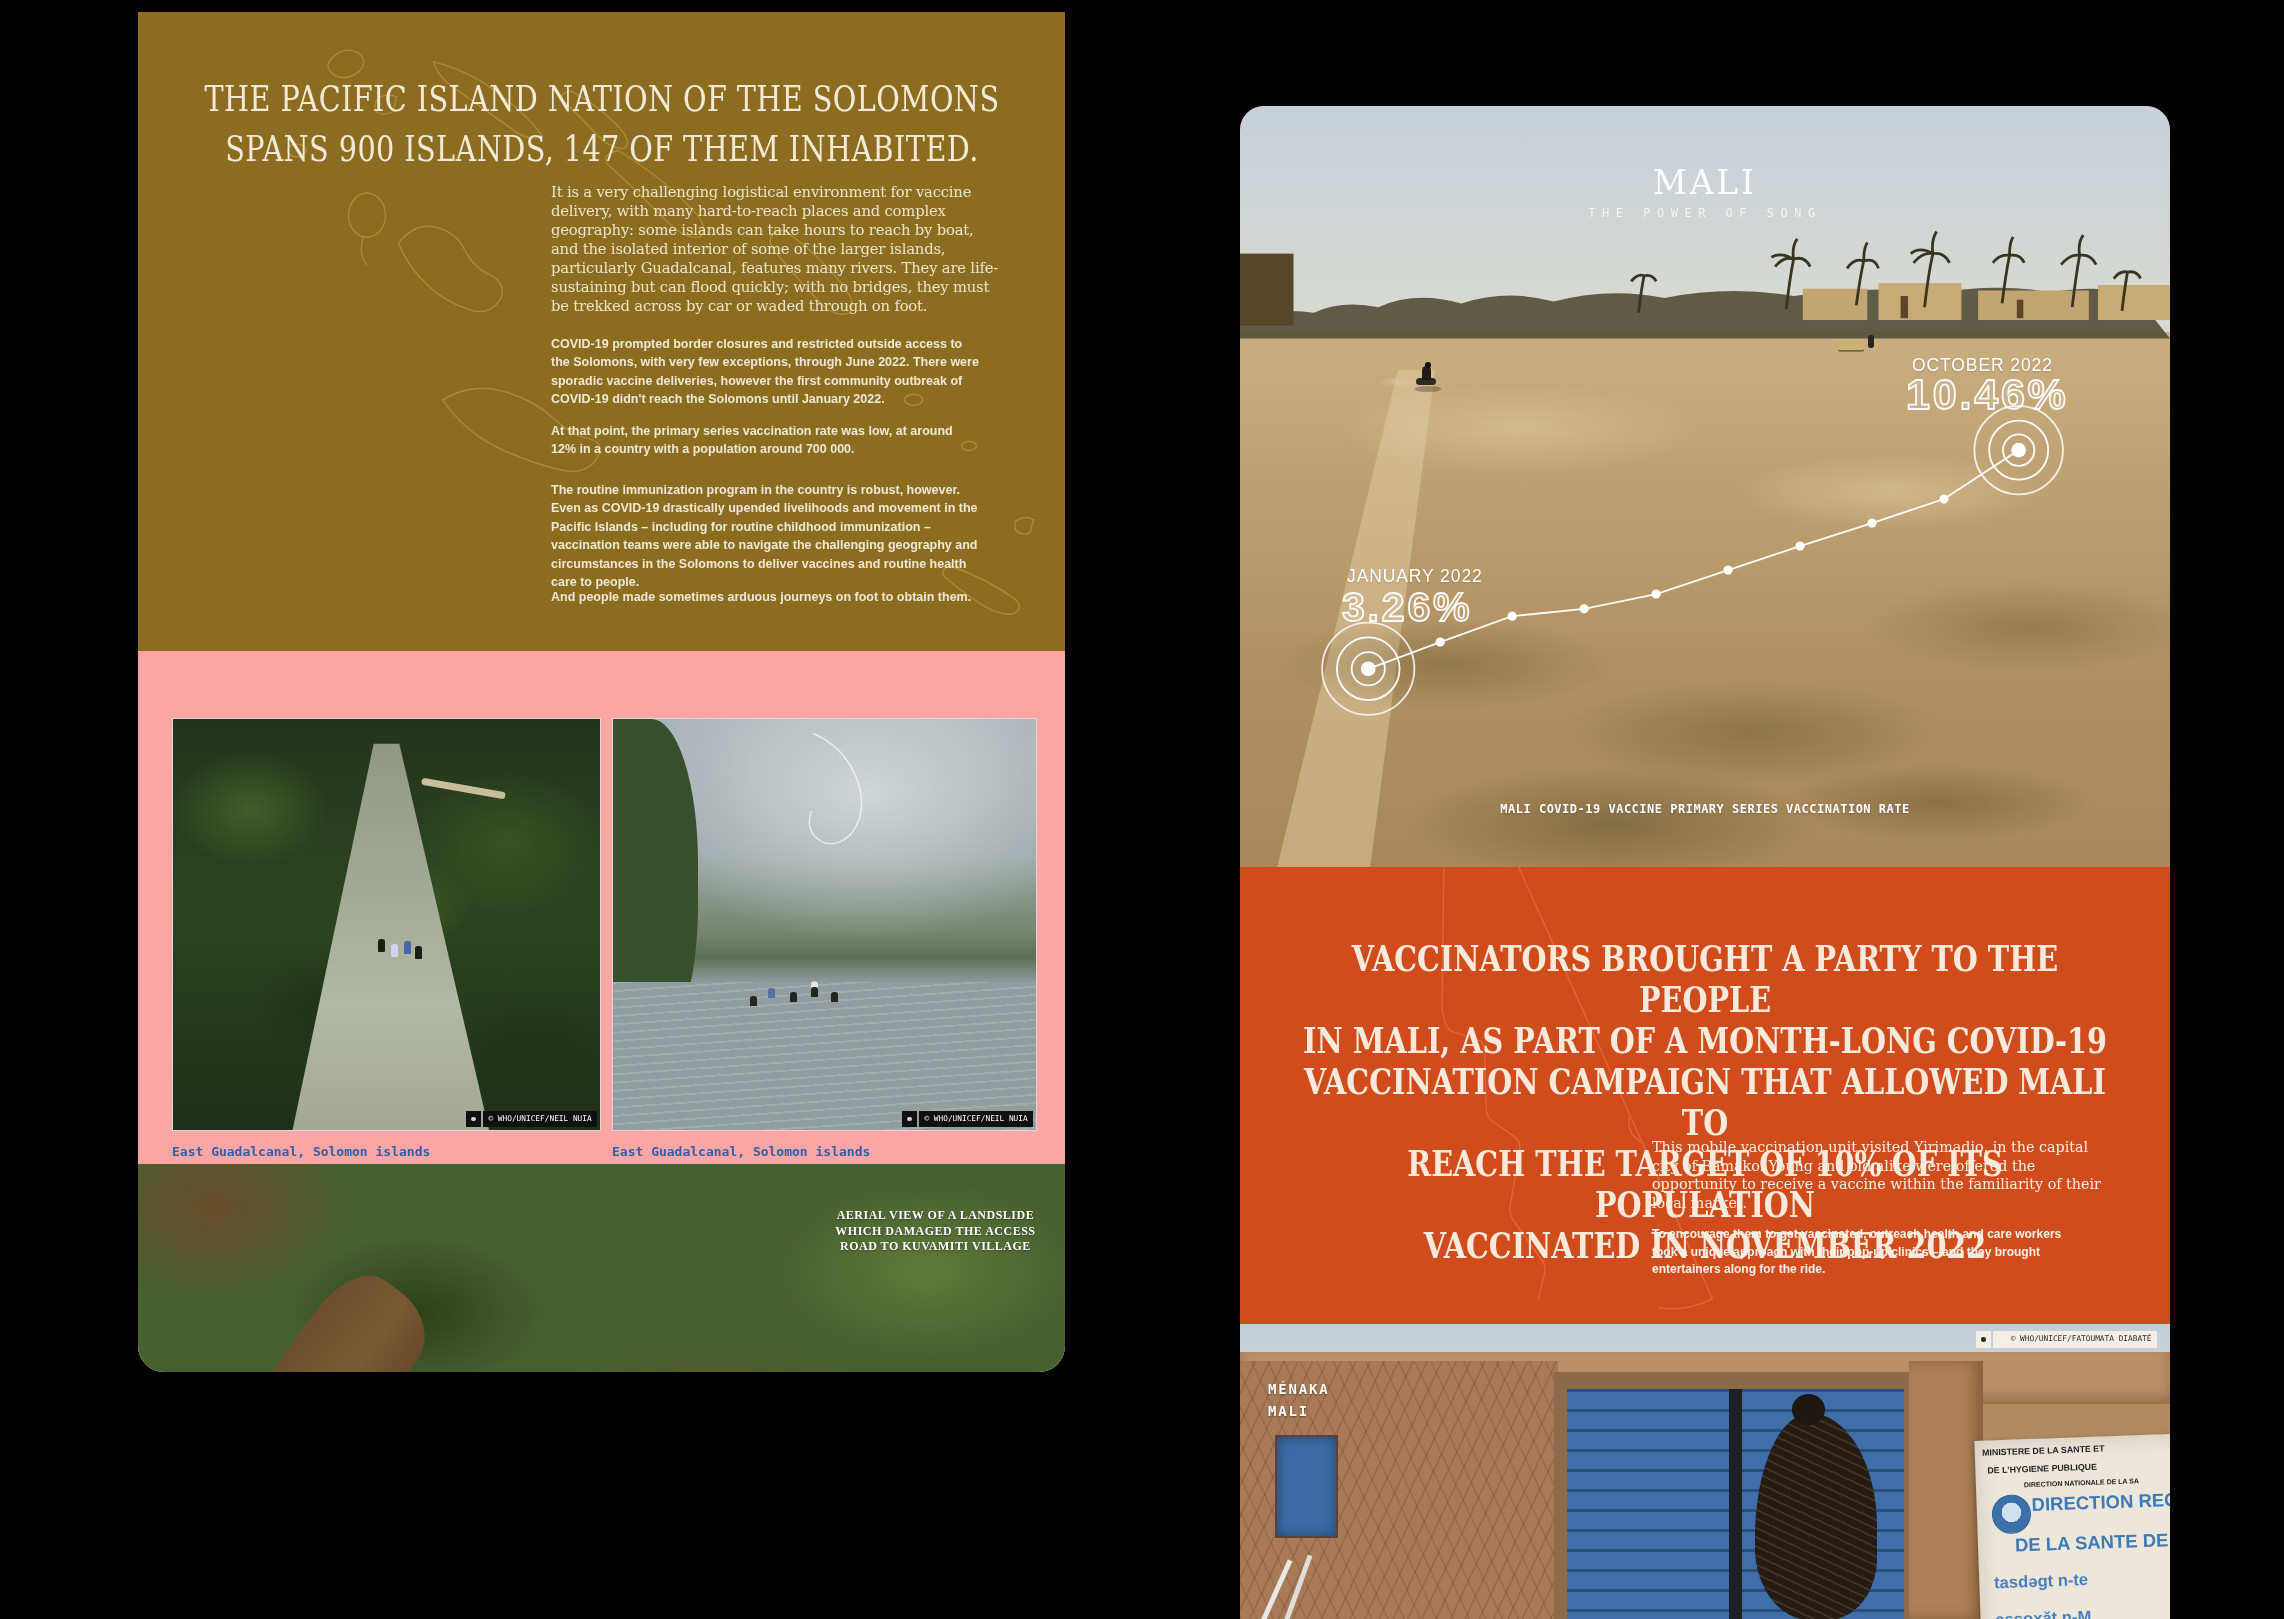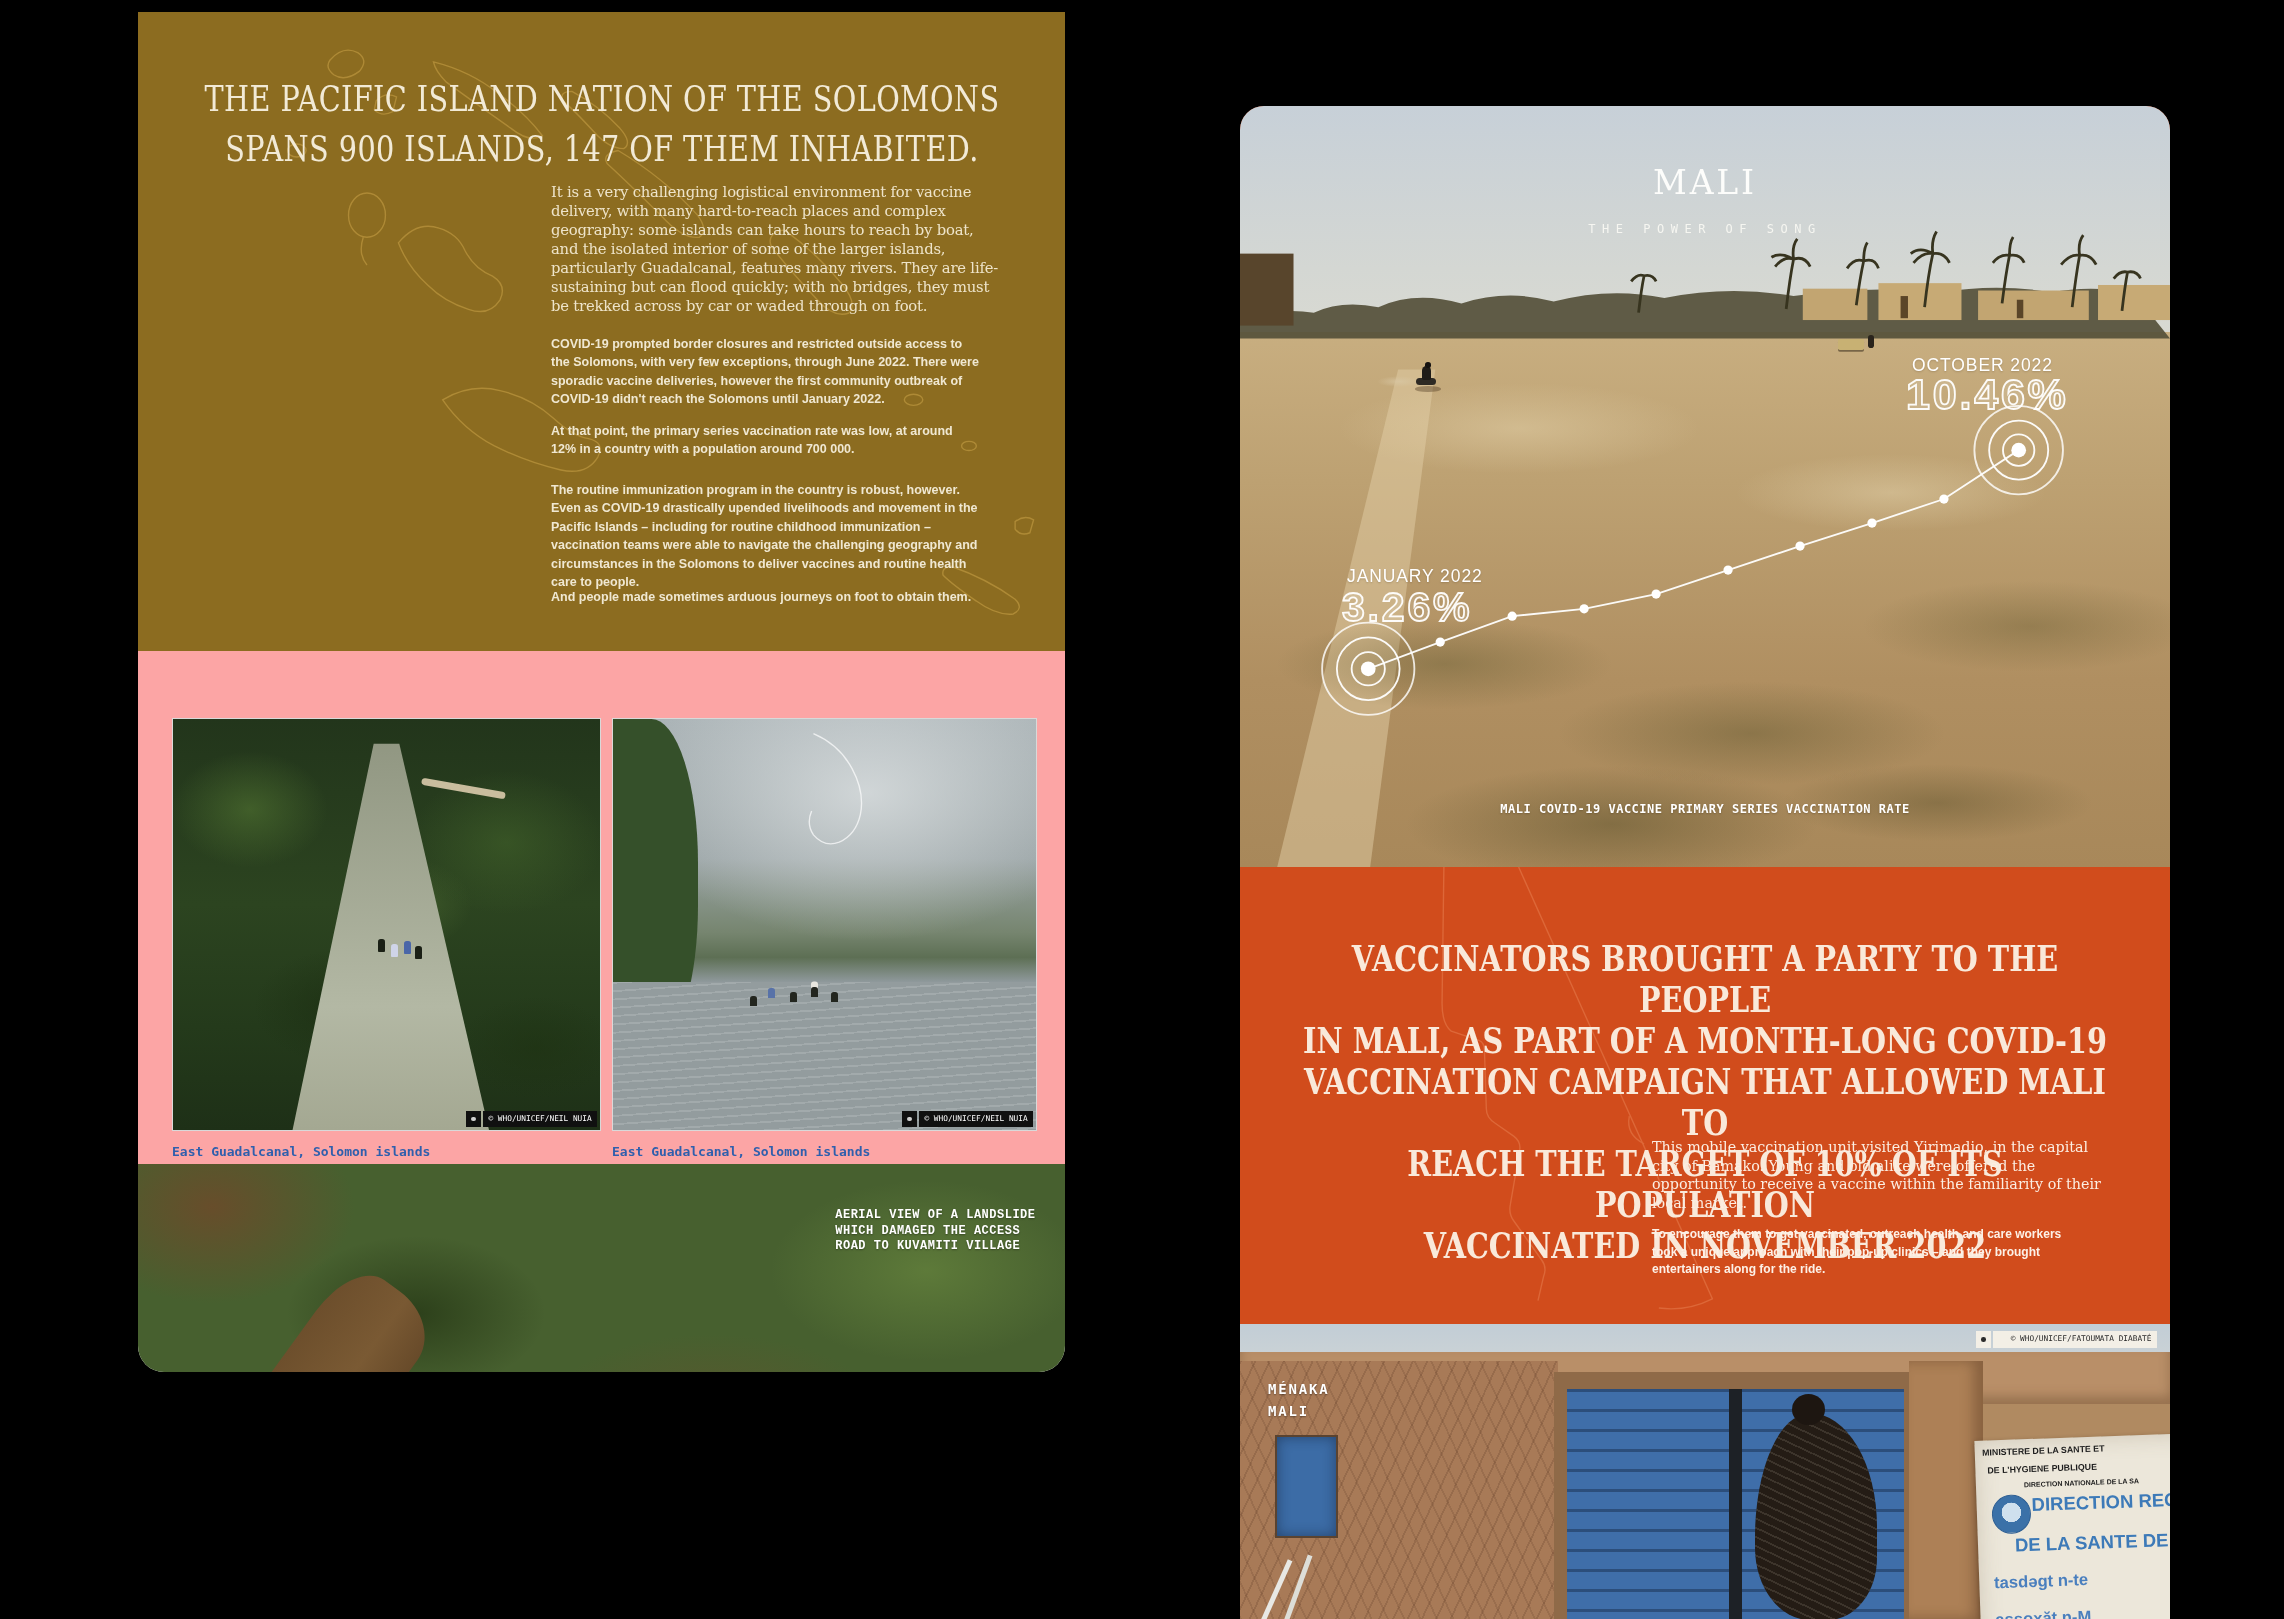--- a/index.html
+++ b/index.html
@@ -71,22 +71,22 @@
     radial-gradient(ellipse 240px 111px at 62% 58%,rgba(109,78,44,.45),transparent 70%),
     radial-gradient(ellipse 185px 111px at 30% 35%,rgba(23,38,10,.55),transparent 70%),
     radial-gradient(ellipse 222px 129px at 85% 25%,rgba(116,148,68,.5),transparent 70%),
     radial-gradient(ellipse 185px 111px at 45% 85%,rgba(120,150,70,.4),transparent 70%),
     radial-gradient(ellipse 166px 92px at 75% 85%,rgba(25,42,12,.5),transparent 70%),
     radial-gradient(ellipse 148px 102px at 15% 70%,rgba(118,146,66,.35),transparent 70%);}
   .ls-scar{position:absolute;left:89px;top:89px;width:111px;height:397px;background:linear-gradient(90deg,#6f4e2c,#7d5a34 60%,#6a4a2a);
     transform:rotate(36deg);border-radius:37px 55px 46px 37px/65px 46px 55px 37px;opacity:.95;}
   .ls-truck{position:absolute;left:54px;top:375px;width:37px;height:14px;background:#ecebe7;
     transform:rotate(-28deg);border-radius:1.8px;box-shadow:inset 0 -2.8px 0 rgba(70,100,160,.55);}
-  .ls-caption{position:absolute;right:29.5px;top:44px;text-align:left;color:#fff;
-    font-family:Liberation Mono, monospace;font-size:12px;font-weight:700;
+  .ls-caption{position:absolute;right:29.5px;top:44px;text-align:center;color:#fff;
+    font-family:Liberation Serif, serif;font-size:12px;font-weight:700;
     line-height:15.7px;letter-spacing:0.5px;text-shadow:0 0.9px 1.8px rgba(0,0,0,.35);}
 
   
   .col-right{position:absolute;left:1240px;top:106px;width:930px;height:1514px;
              border-radius:24px 24px 0 0;overflow:hidden;background:#d14c1c;}
   .hero{position:absolute;left:0;top:0;width:930px;height:761px;overflow:hidden;}
   .hero-sky{position:absolute;left:0;top:0;width:100%;height:233px;
     background:linear-gradient(180deg,#c7d0d8 0%,#d4d7d3 70%,#d9dad2 100%);}
   .hero-ground{position:absolute;left:0;top:226px;width:100%;height:535px;
     background:linear-gradient(180deg,#c8ae80 0%,#bda172 28%,#b08f61 65%,#a8885a 100%);}
@@ -106,21 +106,21 @@
   .rider-body{position:absolute;left:182px;top:260px;width:9.2px;height:14px;border-radius:4.6px 4.6px 1.8px 1.8px;background:#1f1c18;}
   .rider-head{position:absolute;left:185px;top:256px;width:5.5px;height:5.5px;border-radius:50%;background:#141210;}
   .rider-dust{position:absolute;left:137px;top:270px;width:44px;height:11px;border-radius:50%;
     background:radial-gradient(rgba(216,198,162,.8),transparent 70%);}
   .cart{position:absolute;left:598px;top:233px;width:26px;height:11px;background:#c8b173;border-radius:1.8px;box-shadow:0 1.8px 0 rgba(40,30,15,.5);}
   .cart-figure{position:absolute;left:628px;top:229px;width:5.5px;height:13px;background:#2a241c;border-radius:2.8px;}
 
   .hero-title{position:absolute;left:0;top:57px;width:100%;text-align:center;
     font-family:"DejaVu Serif","Liberation Serif",serif;font-size:33px;letter-spacing:2.8px;
     color:#fdfdfb;}
-  .hero-subtitle{position:absolute;left:0;top:116px;width:100%;text-align:center;
+  .hero-subtitle{position:absolute;left:0;top:100px;width:100%;text-align:center;
     font-family:"DejaVu Sans Mono","Liberation Mono",monospace;font-size:12px;letter-spacing:6.5px;
     color:#f6f6f1;}
   .chart-svg{position:absolute;inset:0;}
   .pt-label{position:absolute;color:#fff;font-size:17.5px;font-weight:500;letter-spacing:0.9px;
     text-shadow:0 0.9px 1.8px rgba(80,60,30,.25);}
   .jan-label{left:107px;top:460px;} .oct-label{left:672px;top:249px;}
   .pt-value{position:absolute;font-weight:700;color:rgba(255,255,255,.13);
     -webkit-text-stroke:1.8px rgba(255,255,255,.95);letter-spacing:2.8px;font-family:"Liberation Sans",sans-serif;}
   .jan-value{left:102px;top:478px;font-size:41px;} .oct-value{left:666px;top:264px;font-size:43px;}
   .hero-caption{position:absolute;left:0;top:696px;width:100%;text-align:center;color:#fff;

